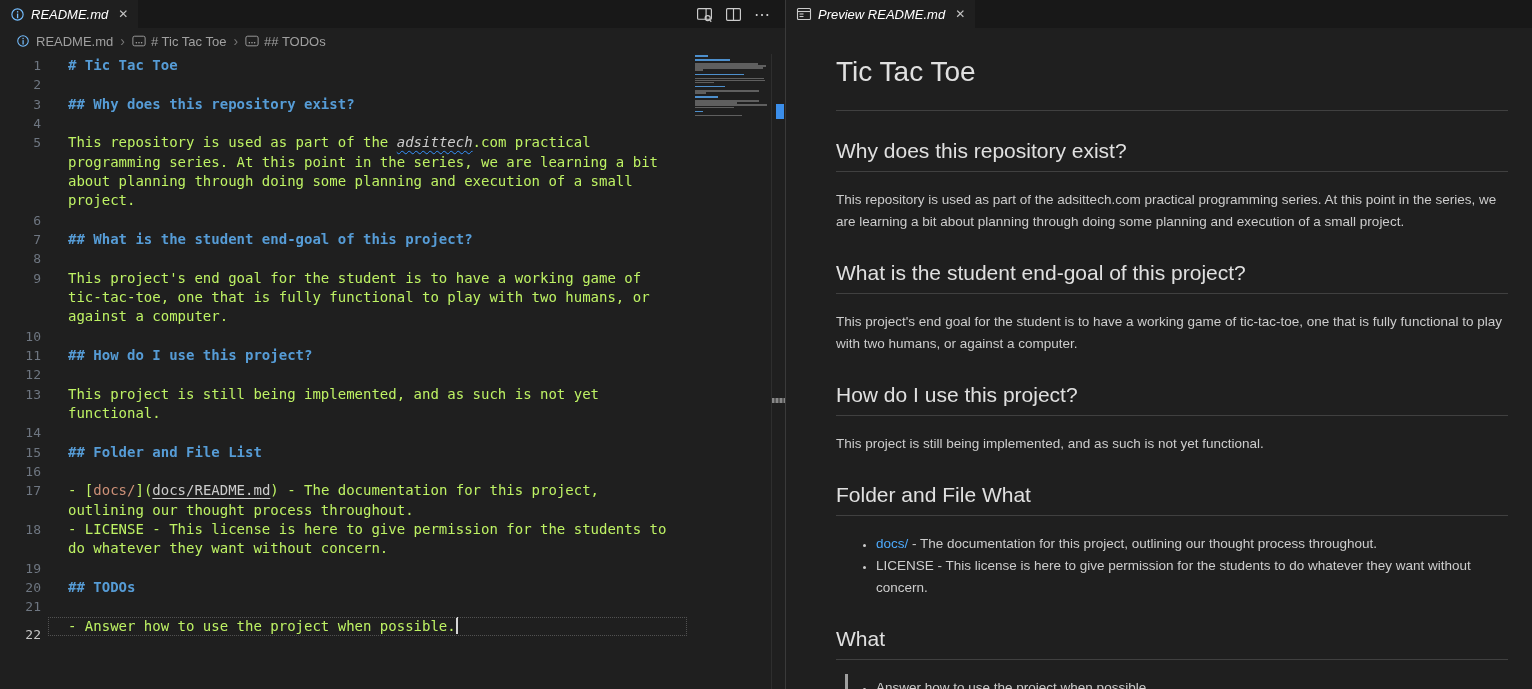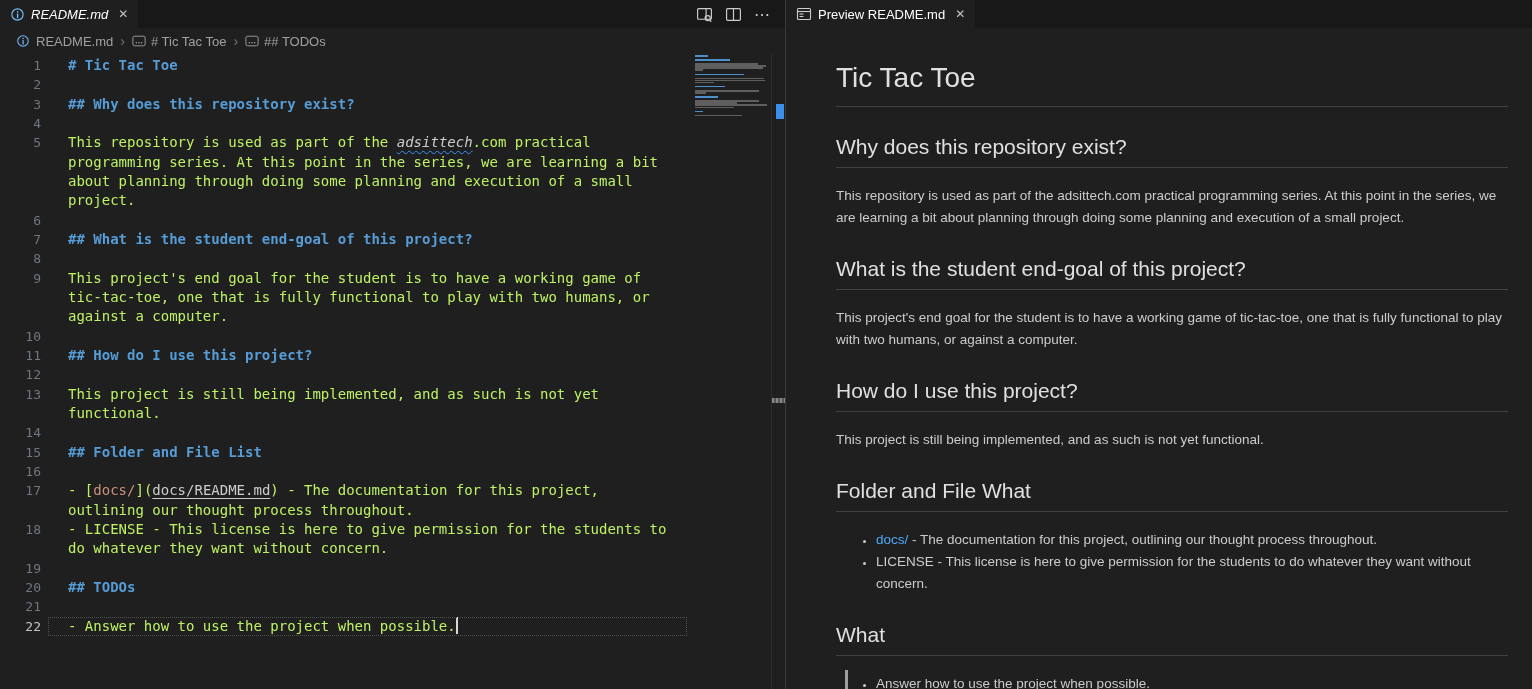--- a/index.html
+++ b/index.html
@@ -4,53 +4,53 @@
 <style>
   html,body{margin:0;padding:0;width:1532px;height:689px;overflow:hidden;background:#1f1f1f;
     font-family:"Liberation Sans",sans-serif;}
   .window{display:flex;width:1532px;height:689px;}
   
   .group-left{width:786px;flex:none;position:relative;box-sizing:border-box;border-right:1px solid #3a3a3a;background:#1f1f1f;}
   .group-right{flex:1;position:relative;background:#1f1f1f;}
   
   .tabbar{height:28px;background:#181818;display:flex;align-items:stretch;}
   .tab{display:flex;align-items:center;gap:6px;padding:0 10px;background:#1f1f1f;color:#ffffff;font-size:13px;cursor:default;}
-  .tab .label{white-space:nowrap;}
+  .tab .label{white-space:nowrap;font-style:italic;}
   .tab .label.italic{font-style:italic;}
   .tab .close{color:#c5c5c5;font-size:12px;margin-left:4px;line-height:1;}
   .tab-actions{margin-left:auto;display:flex;align-items:center;gap:12px;padding-right:14px;color:#cccccc;}
   .tab-actions .ellipsis{font-size:16px;color:#cccccc;letter-spacing:1px;}
   
   .breadcrumbs{height:26px;display:flex;align-items:center;padding-left:16px;gap:6px;font-size:13px;color:#a0a0a0;background:#1f1f1f;}
   .breadcrumbs .sep{color:#767676;font-size:14px;margin:0 1px;}
   .crumb{display:flex;align-items:center;gap:5px;}
   
   .editor-area{position:absolute;top:54px;left:0;right:0;bottom:0;}
   .code{position:absolute;top:2px;left:0;right:96px;font-family:"DejaVu Sans Mono",monospace;font-size:14px;line-height:19.33px;white-space:pre;}
   .vrow{display:flex;height:19.33px;position:relative;}
   .gutter{width:41px;flex:none;text-align:right;color:#6e7681;font-size:13px;}
-  .gutter.cur{color:#c6c6c6;}
+  .gutter.cur{color:#c6c6c6;margin-top:8px;}
   .rowtext{padding-left:27px;color:#cccccc;}
   .seg-t{color:#bef264;}
   .seg-h{color:#569cd6;font-weight:bold;}
   .seg-s{color:#ce9178;}
   .seg-l{color:#cccccc;text-decoration:underline;text-underline-offset:3px;}
   .seg-q{color:#cccccc;text-decoration:underline wavy #3794ff 1px;text-underline-offset:3px;font-style:italic;}
   .cursor{display:inline-block;width:2px;height:17px;background:#d7d7d7;vertical-align:-3px;}
   .current-box{position:absolute;left:48px;width:639px;top:0;height:19px;border:1px dotted #515151;box-sizing:border-box;pointer-events:none;}
   
   .minimap{position:absolute;top:0;left:695px;width:76px;height:100%;}
   .mm-bar{position:absolute;left:0;height:1.5px;background:rgba(200,200,200,.38);}
   .mm-bar.mm-h{background:rgba(80,150,214,.95);}
   .ov-ruler{position:absolute;right:0;top:0;width:14px;height:100%;border-left:1px solid #2e2e2e;box-sizing:border-box;}
   .ov-cursor{position:absolute;left:4px;width:8px;top:50px;height:15px;background:#3b8eea;}
   .ov-slider{position:absolute;left:0;right:0;top:344px;height:5px;background:repeating-linear-gradient(90deg,#9a9a9a 0 2px,#616161 2px 4px);opacity:.85;}
   
   .preview{position:absolute;top:28px;left:0;right:0;bottom:0;overflow:hidden;padding:16px 24px 0 50px;color:#cccccc;font-size:13.5px;}
-  .preview h1{font-size:28px;line-height:32px;font-weight:400;color:#e0e0e0;margin:18px 0 0;padding-bottom:12px;border-bottom:1px solid #404040;}
+  .preview h1{font-size:28px;line-height:32px;font-weight:400;color:#e0e0e0;margin:12px 0 0;padding-bottom:22px;border-bottom:1px solid #404040;}
   .preview h2{font-size:21px;line-height:26px;font-weight:400;color:#e0e0e0;margin:27px 0 0;padding-bottom:7px;border-bottom:1px solid #404040;}
   .preview p{margin:17px 0 0;line-height:22px;}
   .preview ul{margin:17px 0 0;padding-left:40px;}
   .preview li{line-height:22px;}
   .preview li::marker{color:#cccccc;font-size:11px;}
   .preview a{color:#4daafc;text-decoration:none;cursor:pointer;}
   .preview li.active{position:relative;}
   .preview li.active::before{content:"";position:absolute;left:-31px;top:-3px;height:27px;width:3px;background:#9f9f9f;}
   
   .ic{display:inline-block;flex:none;}

